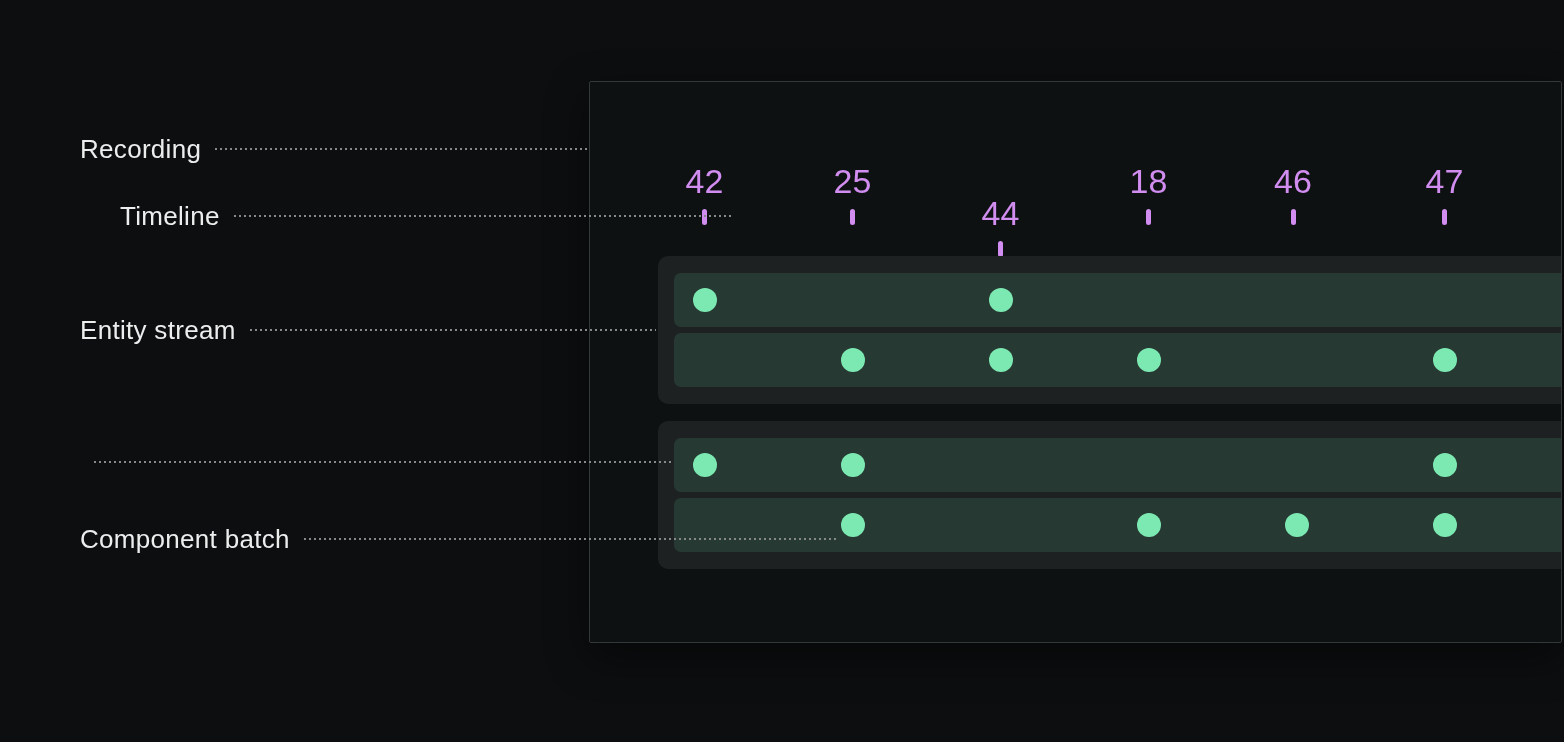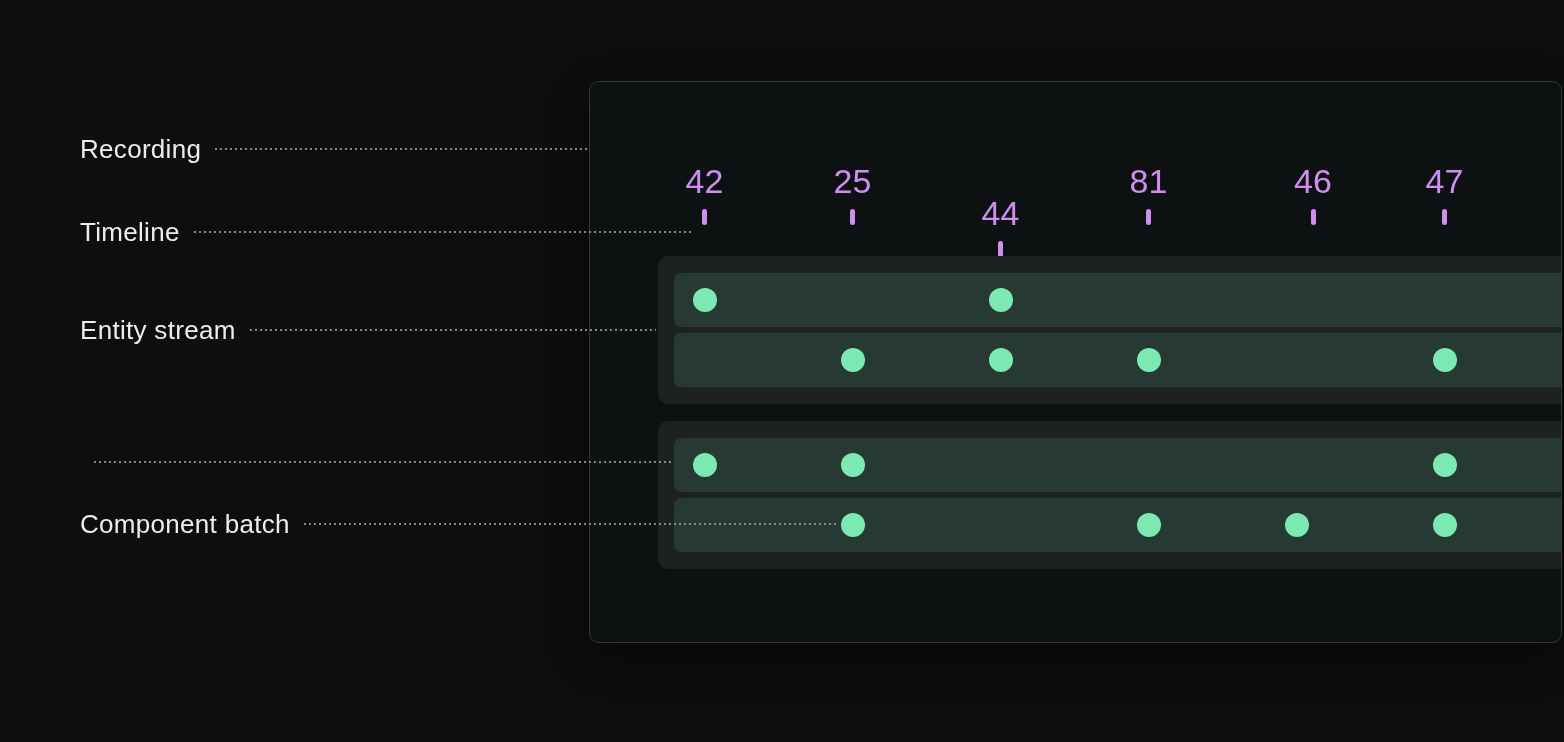--- a/index.html
+++ b/index.html
@@ -12,21 +12,21 @@
   }
   .stage { position: absolute; inset: 0; }
 
   
   .panel {
     position: absolute;
     left: 589px; top: 81px;
     width: 973px; height: 562px;
     background: var(--panel-bg, #0e1112);
     border: 1px solid var(--panel-border, #34383a);
-    border-radius: 10px;
+    border-radius: 2px;
     overflow: hidden;
     z-index: 1;
     box-shadow: 0 14px 44px rgba(0,0,0,0.45);
   }
 
   
   .timeline { position: absolute; inset: 0; }
   .tick {
     position: absolute;
     top: 81px;
@@ -85,24 +85,24 @@
     flex: 1;
     margin-left: 14px;
     height: 2px;
     background-image: repeating-linear-gradient(
       90deg,
       var(--leader, #868a8b) 0 2px,
       transparent 2px 5px
     );
   }
   .ann-recording        { top: 131px; width: 509px; }
-  .ann-timeline         { top: 214px; width: 614px; }
+  .ann-timeline         { top: 198px; width: 614px; margin-left: 40px; }
   .ann-entity-stream    { top: 312px; width: 576px; }
   .ann-component-stream { top: 444px; width: 592px; }
-  .ann-component-batch  { top: 506px; width: 758px; align-items: center; }
+  .ann-component-batch  { top: 521px; width: 758px; align-items: center; }
 </style>
 </head>
 <body>
 
 <div class="stage">
 
   <section class="panel">
     <div class="timeline">
         <div class="tick" style="left: 74.5px;">
           <div class="tick-label">42</div>
@@ -110,24 +110,24 @@
         </div>
         <div class="tick" style="left: 222.5px;">
           <div class="tick-label">25</div>
           <div class="tick-mark"></div>
         </div>
         <div class="tick" style="left: 370.5px; margin-top: 32px;">
           <div class="tick-label">44</div>
           <div class="tick-mark"></div>
         </div>
         <div class="tick" style="left: 518.5px;">
-          <div class="tick-label">81</div>
+          <div class="tick-label">18</div>
           <div class="tick-mark"></div>
         </div>
-        <div class="tick" style="left: 683px;">
+        <div class="tick" style="left: 663px;">
           <div class="tick-label">46</div>
           <div class="tick-mark"></div>
         </div>
         <div class="tick" style="left: 814.5px;">
           <div class="tick-label">47</div>
           <div class="tick-mark"></div>
         </div>
       </div>
 
   <div class="group" style="top: 174px;">

